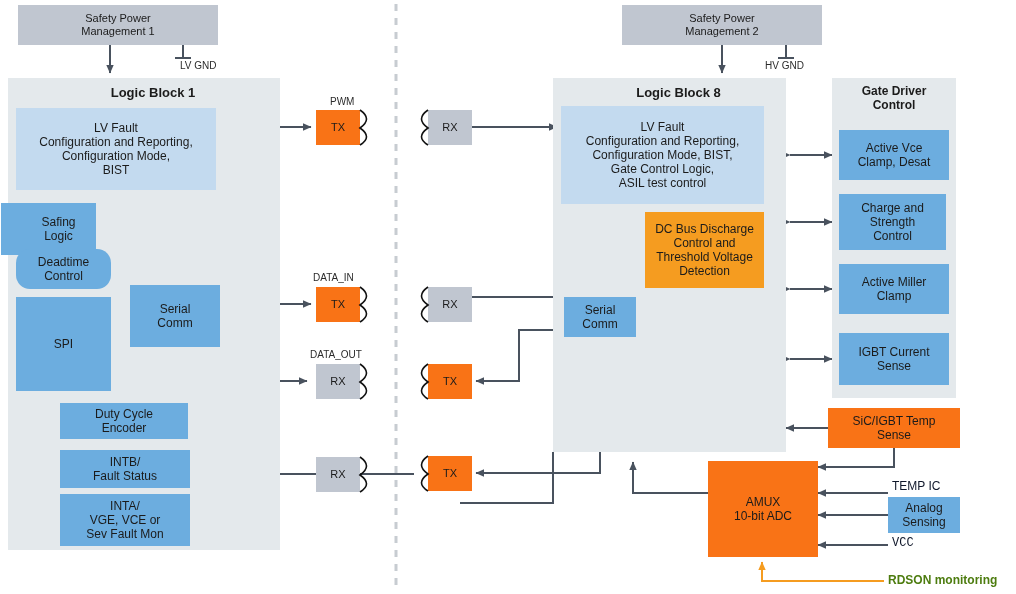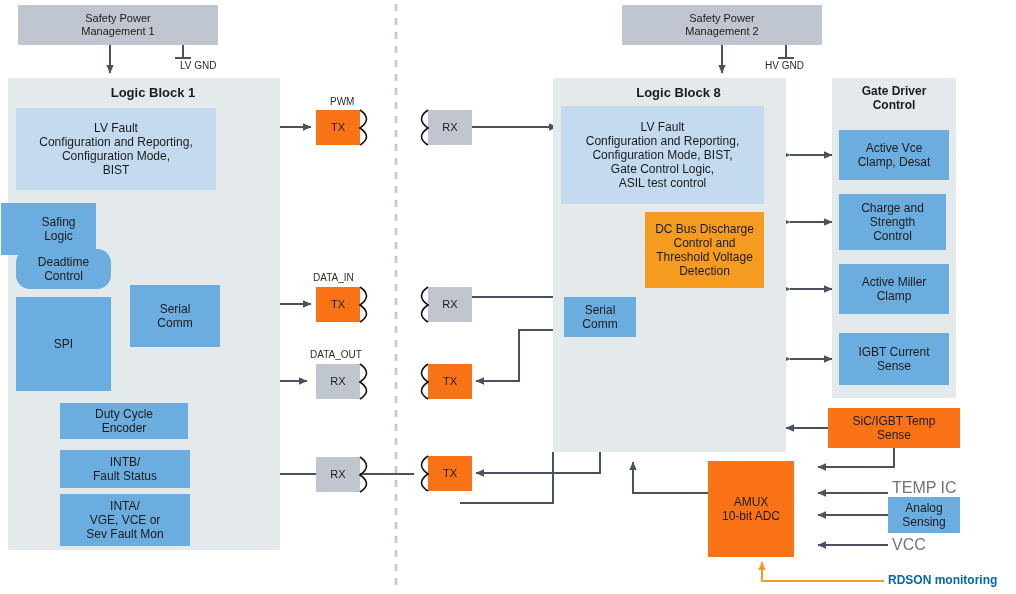--- a/index.html
+++ b/index.html
@@ -14,22 +14,22 @@
   .lightblue{background:#c3daef;}
   .medblue{background:#6caddf;}
   .orange{background:#f59c20;}
   .lightgray{background:#f97316;}
   .graybox{background:#c0c6d0;}
 
   .title{font-weight:bold;font-size:13px;padding-left:18px;}
   .t13{font-size:11px;}
   .t12{font-size:12px;}
   .lbl{position:absolute;font-size:10px;color:#2b2b2b;white-space:nowrap;}
-  .lbl12{position:absolute;font-size:16px;color:#737373;white-space:nowrap;}
-  .orangetxt{color:#0369a1;font-weight:bold;font-size:12px;}
+  .lbl12{position:absolute;font-size:12px;color:#0f172a;white-space:nowrap;}
+  .orangetxt{color:#4d7c0f;font-weight:bold;font-size:12px;}
 
   svg.layer{position:absolute;left:0;top:0;width:1016px;height:594px;
             pointer-events:none;overflow:visible;}
   .ln{stroke:#49525e;stroke-width:2;fill:none;}
   .lno{stroke:#f59c20;stroke-width:2;fill:none;}
   .dash{stroke:#c7ccd1;stroke-width:3;stroke-dasharray:7 7;fill:none;}
   .gnd{stroke:#49525e;stroke-width:2;fill:none;}
 </style>
 </head>
 <body>
@@ -273,29 +273,29 @@
   <div class="box medblue t12" style="left:839px;top:333px;width:110px;height:52px;">
     <div><span>IGBT Current</span><br>
       <span>Sense</span></div>
   </div>
 
   <div class="box lightgray t12" style="left:828px;top:408px;width:132px;height:40px;">
     <div><span>SiC/IGBT Temp</span><br>
       <span>Sense</span></div>
   </div>
 
-  <div class="box lightgray t12" style="left:708px;top:461px;width:86px;height:96px;">
+  <div class="box lightgray t12" style="left:708px;top:461px;width:110px;height:96px;">
     <div><span>AMUX</span><br>
       <span>10-bit ADC</span></div>
   </div>
 
   <div class="lbl12" style="left:892px;top:479px;">TEMP IC</div>
 
   <div class="box medblue t12" style="left:888px;top:497px;width:72px;height:36px;">
     <div><span>Analog</span><br>
       <span>Sensing</span></div>
   </div>
 
-  <div class="lbl12" style="left:892px;top:536px;">VCC</div>
+  <div class="lbl12" style="left:892px;top:536px;font-family:Liberation Mono, monospace;">VCC</div>
 
   <div class="orangetxt" style="position:absolute;left:888px;top:573px;">RDSON monitoring</div>
 
 </div>
 
 </body></html>

